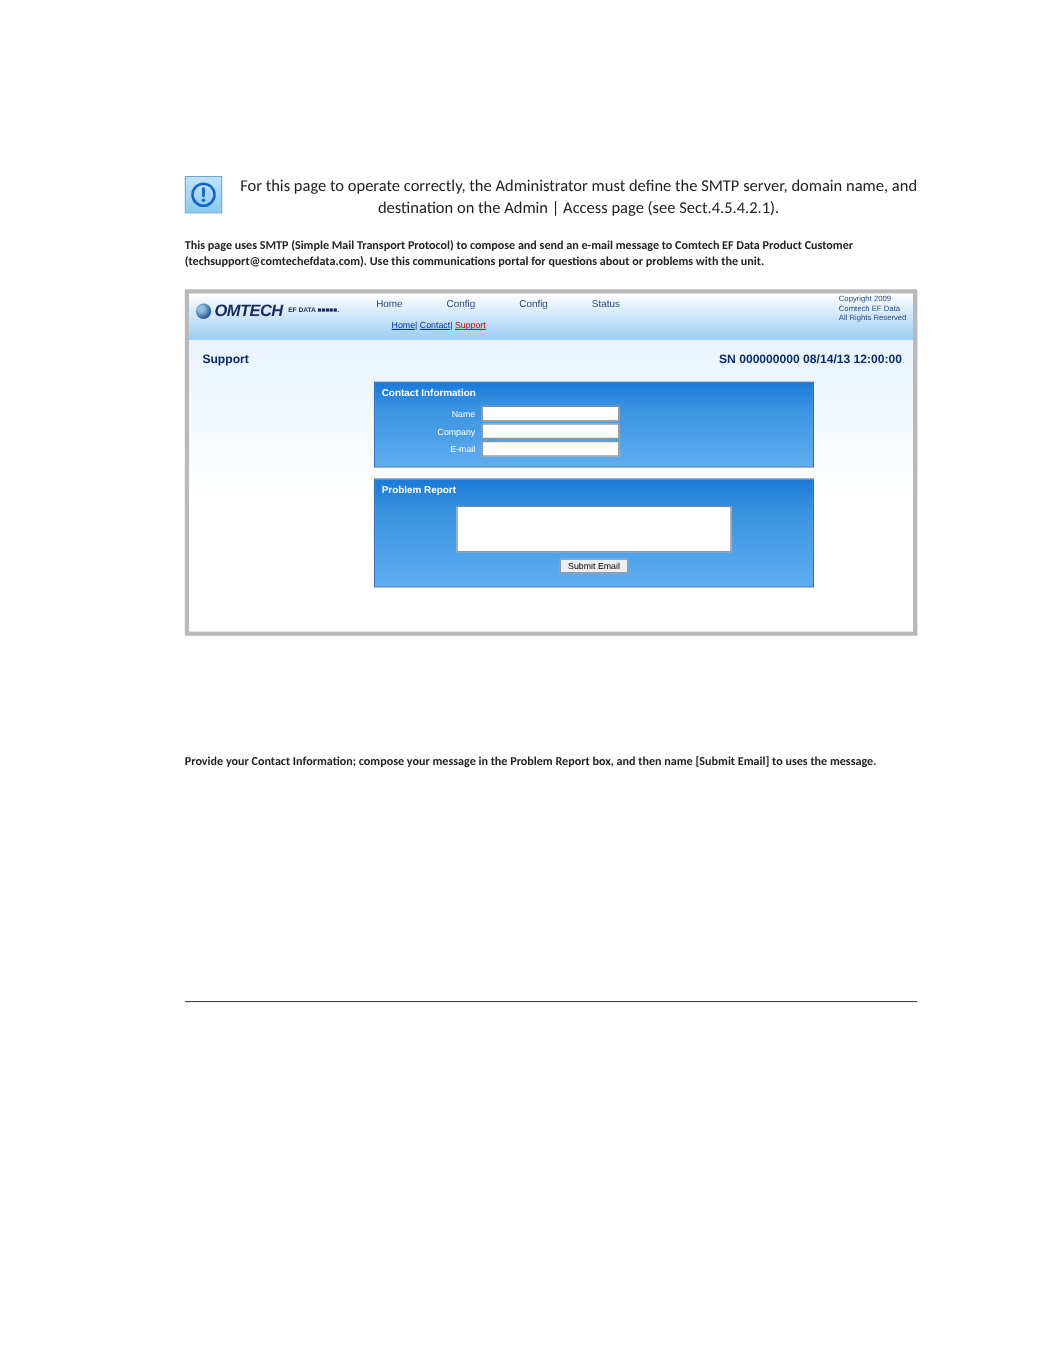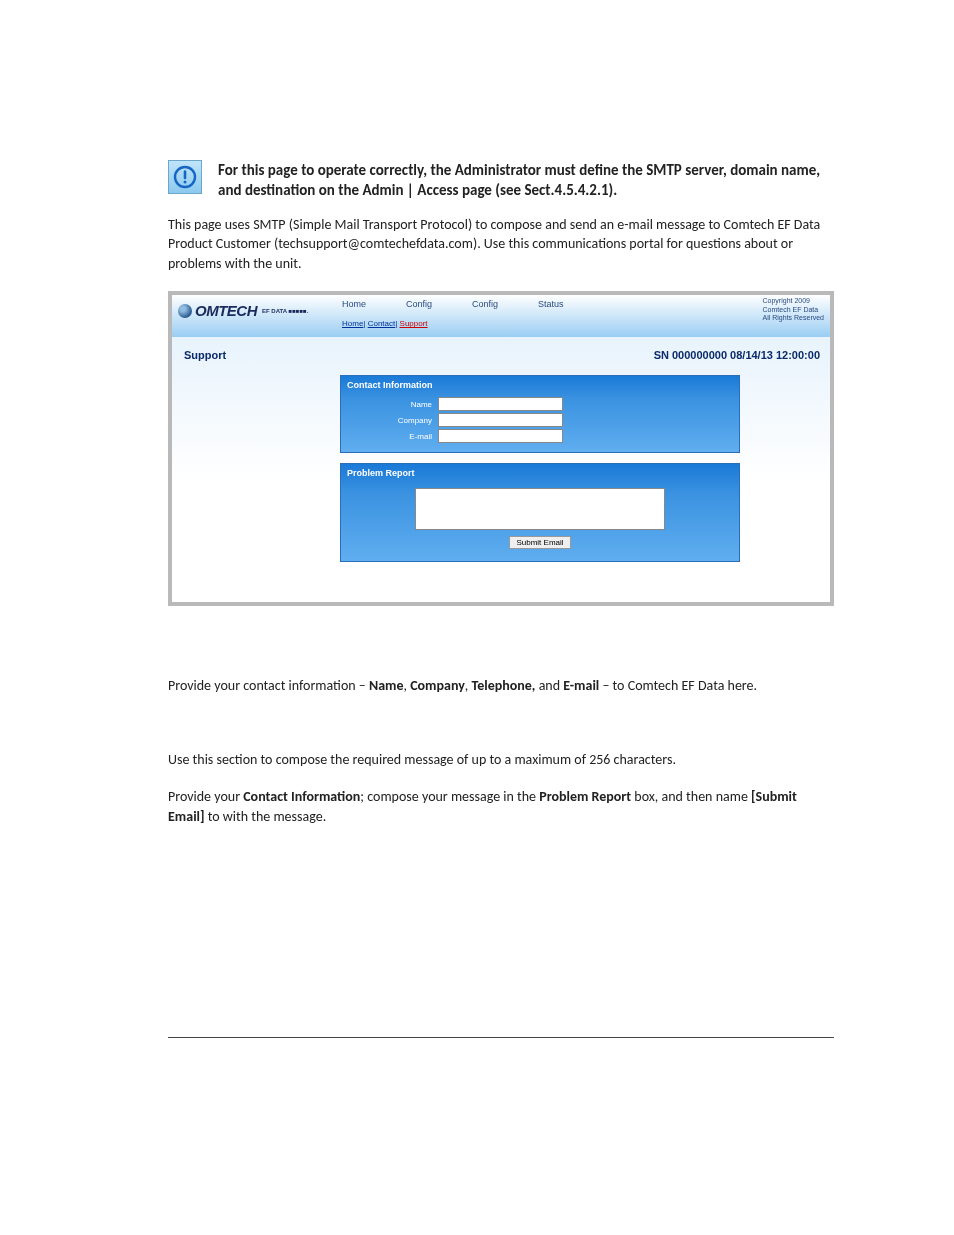--- a/index.html
+++ b/index.html
@@ -25,28 +25,30 @@
     height: 34px;
     background: linear-gradient(to bottom,#bfe4fb,#8cc9ee);
     border: 1px solid #6ba7c9;
     display: flex;
     align-items: center;
     justify-content: center;
     flex: 0 0 34px;
   }
   .notice-icon svg { width: 24px; height: 24px; }
   .notice-text {
-    font-weight: bold;
+    font-weight: normal;
     font-size: 15px;
     line-height: 1.35;
+    text-align: center;
   }
   .para {
-    font-size: 14px;
+    font-size: 11px;
     line-height: 1.4;
     margin: 0 0 18px 0;
+    font-weight: bold;
   }
   .screenshot {
     width: 666px;
     margin: 10px 0 70px 0;
     border: 4px solid #b9b9b9;
     background: #fff;
     font-family: Verdana, Arial, sans-serif;
   }
   .ss-header {
     background: linear-gradient(to bottom,#ffffff,#9acdf3);
@@ -78,21 +80,21 @@
     left: 170px;
     top: 4px;
     display: flex;
     gap: 40px;
     font-size: 9px;
     color: #2a4a80;
   }
   .nav span { cursor: default; }
   .breadcrumb {
     position: absolute;
-    left: 170px;
+    left: 184px;
     top: 24px;
     font-size: 8px;
     color: #003399;
   }
   .breadcrumb a { color:#003399; text-decoration: underline; }
   .breadcrumb .sep { color:#003399; }
   .breadcrumb .cur { color:#cc0000; text-decoration: underline;}
   .copyright {
     position: absolute;
     right: 6px;
@@ -240,26 +242,22 @@
       <div class="panel panel-report">
         <div class="panel-title">Problem Report</div>
         <textarea style=""></textarea>
         <div class="submit-wrap">
           <button class="submit-btn">Submit Email</button>
         </div>
       </div>
     </div>
   </div>
 
+
+  <div class="section-gap"></div>
+
+
   <p class="para">
-    <span>Provide your contact information – </span><b>Name</b><span>, </span><b>Company</b><span>, </span><b>Telephone,</b><span> and </span><b>E-mail</b><span> – to Comtech EF Data here.</span>
-  </p>
-
-  <div class="section-gap"></div>
-
-  <p class="para">Use this section to compose the required message of up to a maximum of 256 characters.</p>
-
-  <p class="para">
-    <span>Provide your </span><b>Contact Information</b><span>; compose your message in the </span><b>Problem Report</b><span> box, and then name </span><b>[Submit Email]</b><span> to with the message.</span>
+    <span>Provide your </span><b>Contact Information</b><span>; compose your message in the </span><b>Problem Report</b><span> box, and then name </span><b>[Submit Email]</b><span> to uses the message.</span>
   </p>
 
   <hr class="footer-rule">
 </div>
 
 </body></html>

